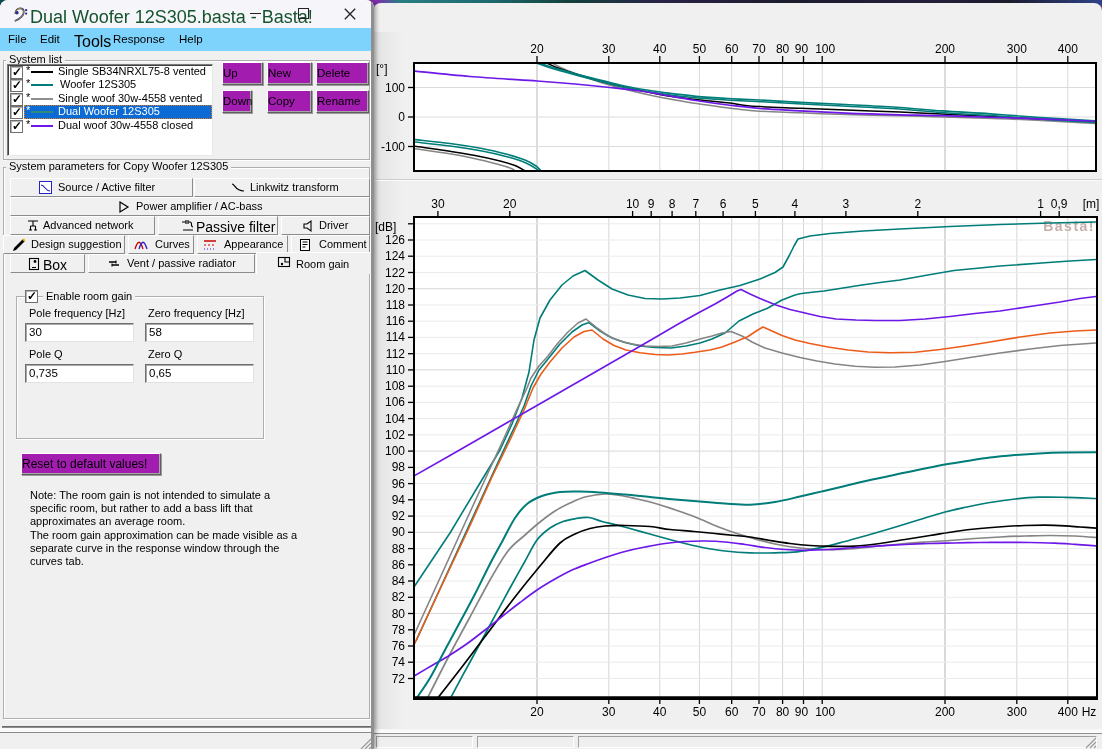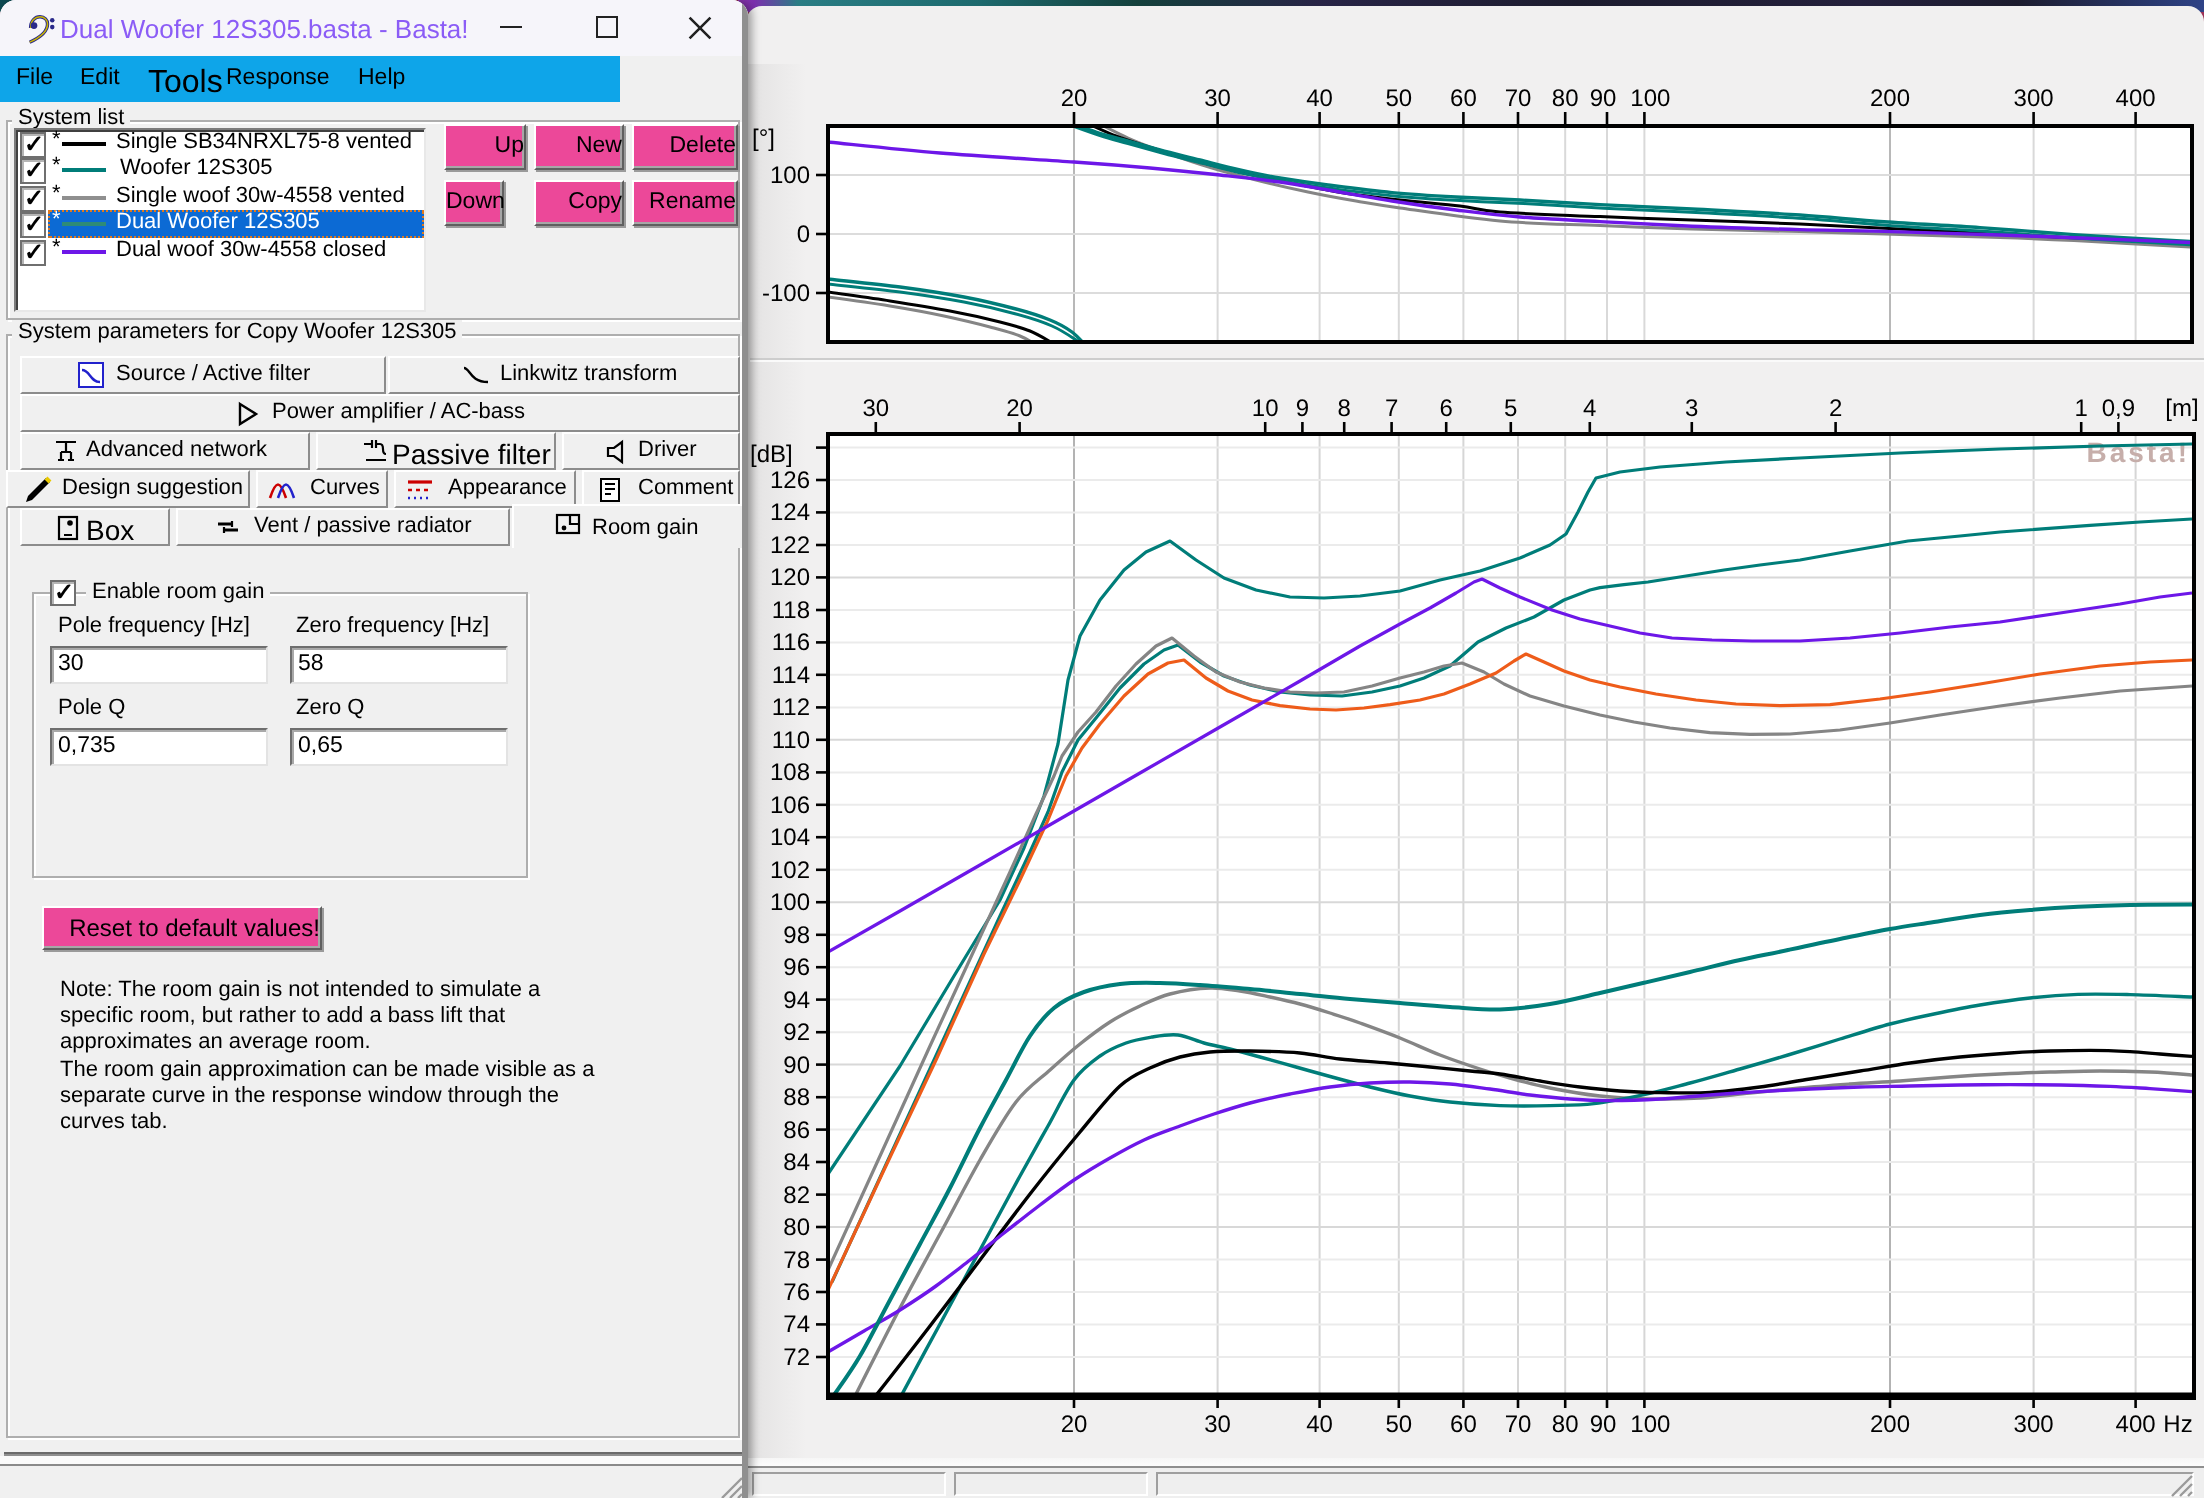--- a/index.html
+++ b/index.html
@@ -1,19 +1,19 @@
 <!DOCTYPE html>
 <html><head><meta charset="utf-8"><title>Basta</title><style>
 html,body{margin:0;padding:0;width:1102px;height:749px;overflow:hidden;background:#9c3156;}
 *{box-sizing:border-box}
 body{font-family:"Liberation Sans",sans-serif;-webkit-font-smoothing:antialiased}
 .abs{position:absolute}
 .gb{position:absolute;border:1px solid #aeaeae;box-shadow:1px 1px 0 #ffffff inset, 1px 1px 0 #ffffff}
 .gl{position:absolute;background:#f0f0f0;padding:0 3px;font-size:11px;color:#000;white-space:nowrap}
-.btn{position:absolute;background:#ec4899;border:1px solid;border-color:#ffffff #5f5f5f #5f5f5f #ffffff;box-shadow:inset -1px -1px 0 #a7a7a7, 1px 1px 0 #9a9a9a;font-size:11.5px;color:#000;text-align:right;line-height:21px}
+.btn{position:absolute;background:#a21caf;border:1px solid;border-color:#ffffff #5f5f5f #5f5f5f #ffffff;box-shadow:inset -1px -1px 0 #a7a7a7, 1px 1px 0 #9a9a9a;font-size:11.5px;color:#000;text-align:left;line-height:21px}
 .inp{position:absolute;background:#fff;border:1px solid;border-color:#6e6e6e #e3e3e3 #e3e3e3 #6e6e6e;box-shadow:inset 1px 1px 0 #a9a9a9;font-size:11.5px;color:#000;padding:1px 3px;line-height:15px}
 .lbl{position:absolute;font-size:11px;color:#000;white-space:nowrap}
 .tab{position:absolute;background:#f0f0f0;border:1px solid;border-color:#ffffff #8c8c8c #8c8c8c #ffffff;font-size:11px;color:#000;text-align:center}
 .cb{position:absolute;width:13px;height:13px;background:#fff;border:1px solid #6f6f6f;box-shadow:inset 1px 1px 0 #b5b5b5}
 .ck{position:absolute;left:1px;top:-1px;font-size:12px;font-weight:bold;color:#000;line-height:13px}
 svg text{font-family:"Liberation Sans",sans-serif}
 </style></head><body>
 
 <div class="abs" style="left:369px;top:0;width:733px;height:6px;background:linear-gradient(90deg,#8d37b0 0px,#7c2fae 8px,#2a7d84 30px,#1d6a6e 120px,#14403c 200px,#282446 290px,#1c1c2e 420px,#24203c 560px,#1c1c2e 640px,#2e4387 733px)"></div>
 <div class="abs" style="left:0;top:0;width:9px;height:6px;background:#0e4a52"></div>
@@ -279,29 +279,29 @@
 
 <div class="abs" id="lw" style="left:0;top:0;width:374px;height:749px;background:#f0f0f0;border-radius:8px 8px 0 0;overflow:hidden;box-shadow:2px 0 4px rgba(0,0,0,.35)">
   <div class="abs" style="left:0;top:0;width:374px;height:28px;background:#f6f5fa">
     <svg class="abs" style="left:12px;top:6px" width="16" height="17" viewBox="0 0 17 18">
       <path d="M3.5 8.5 C3.5 4.5 6 2.5 8.5 2.5 C11 2.5 12.5 4.3 12.5 6.3 C12.5 10 8.5 13.5 3 16" fill="none" stroke="#2a2a8a" stroke-width="1.8"></path>
       <path d="M3.5 8.5 C3.5 4.5 6 2.5 8.5 2.5 C11 2.5 12.5 4.3 12.5 6.3 C12.5 10 8.5 13.5 3 16" fill="none" stroke="#c8b400" stroke-width="0.8"></path>
       <circle cx="5.3" cy="7.2" r="1.8" fill="#2a2a8a"></circle>
       <circle cx="15" cy="4.4" r="1.2" fill="#2a2a8a"></circle>
       <circle cx="15" cy="8" r="1.2" fill="#2a2a8a"></circle>
     </svg>
-    <div class="abs" style="left:30px;top:7px;font-size:13px;color:#8b5cf6">Dual Woofer 12S305.basta - Basta!</div>
+    <div class="abs" style="left:30px;top:7px;font-size:18px;color:#14532d">Dual Woofer 12S305.basta - Basta!</div>
     <div class="abs" style="left:250px;top:13px;width:11px;height:1.2px;background:#222"></div>
     <div class="abs" style="left:298px;top:8px;width:11px;height:11px;border:1.2px solid #222"></div>
     <svg class="abs" style="left:344px;top:8px" width="12" height="12" viewBox="0 0 12 12">
         <path d="M0.8 0.8 L11.2 11.2 M11.2 0.8 L0.8 11.2" stroke="#222" stroke-width="1.3"></path>
       </svg>
   </div>
 
-  <div class="abs" style="left:0;top:28px;width:310px;height:23px;background:#0ea5e9;padding-left:0">
+  <div class="abs" style="left:0;top:28px;width:374px;height:23px;background:#7dd3fc;padding-left:0">
     <div class="abs" style="left:8px;top:5px;font-size:11.5px;color:#000">File</div>
     <div class="abs" style="left:40px;top:5px;font-size:11.5px;color:#000">Edit</div>
     <div class="abs" style="left:74px;top:5px;font-size:16px;color:#000">Tools</div>
     <div class="abs" style="left:113px;top:5px;font-size:11.5px;color:#000">Response</div>
     <div class="abs" style="left:179px;top:5px;font-size:11.5px;color:#000">Help</div>
   </div>
 
   <div class="abs" style="left:0;top:51px;width:374px;height:677px;background:#f0f0f0">
 
     <div class="gb" style="left:3px;top:9px;width:367px;height:100px"></div>

